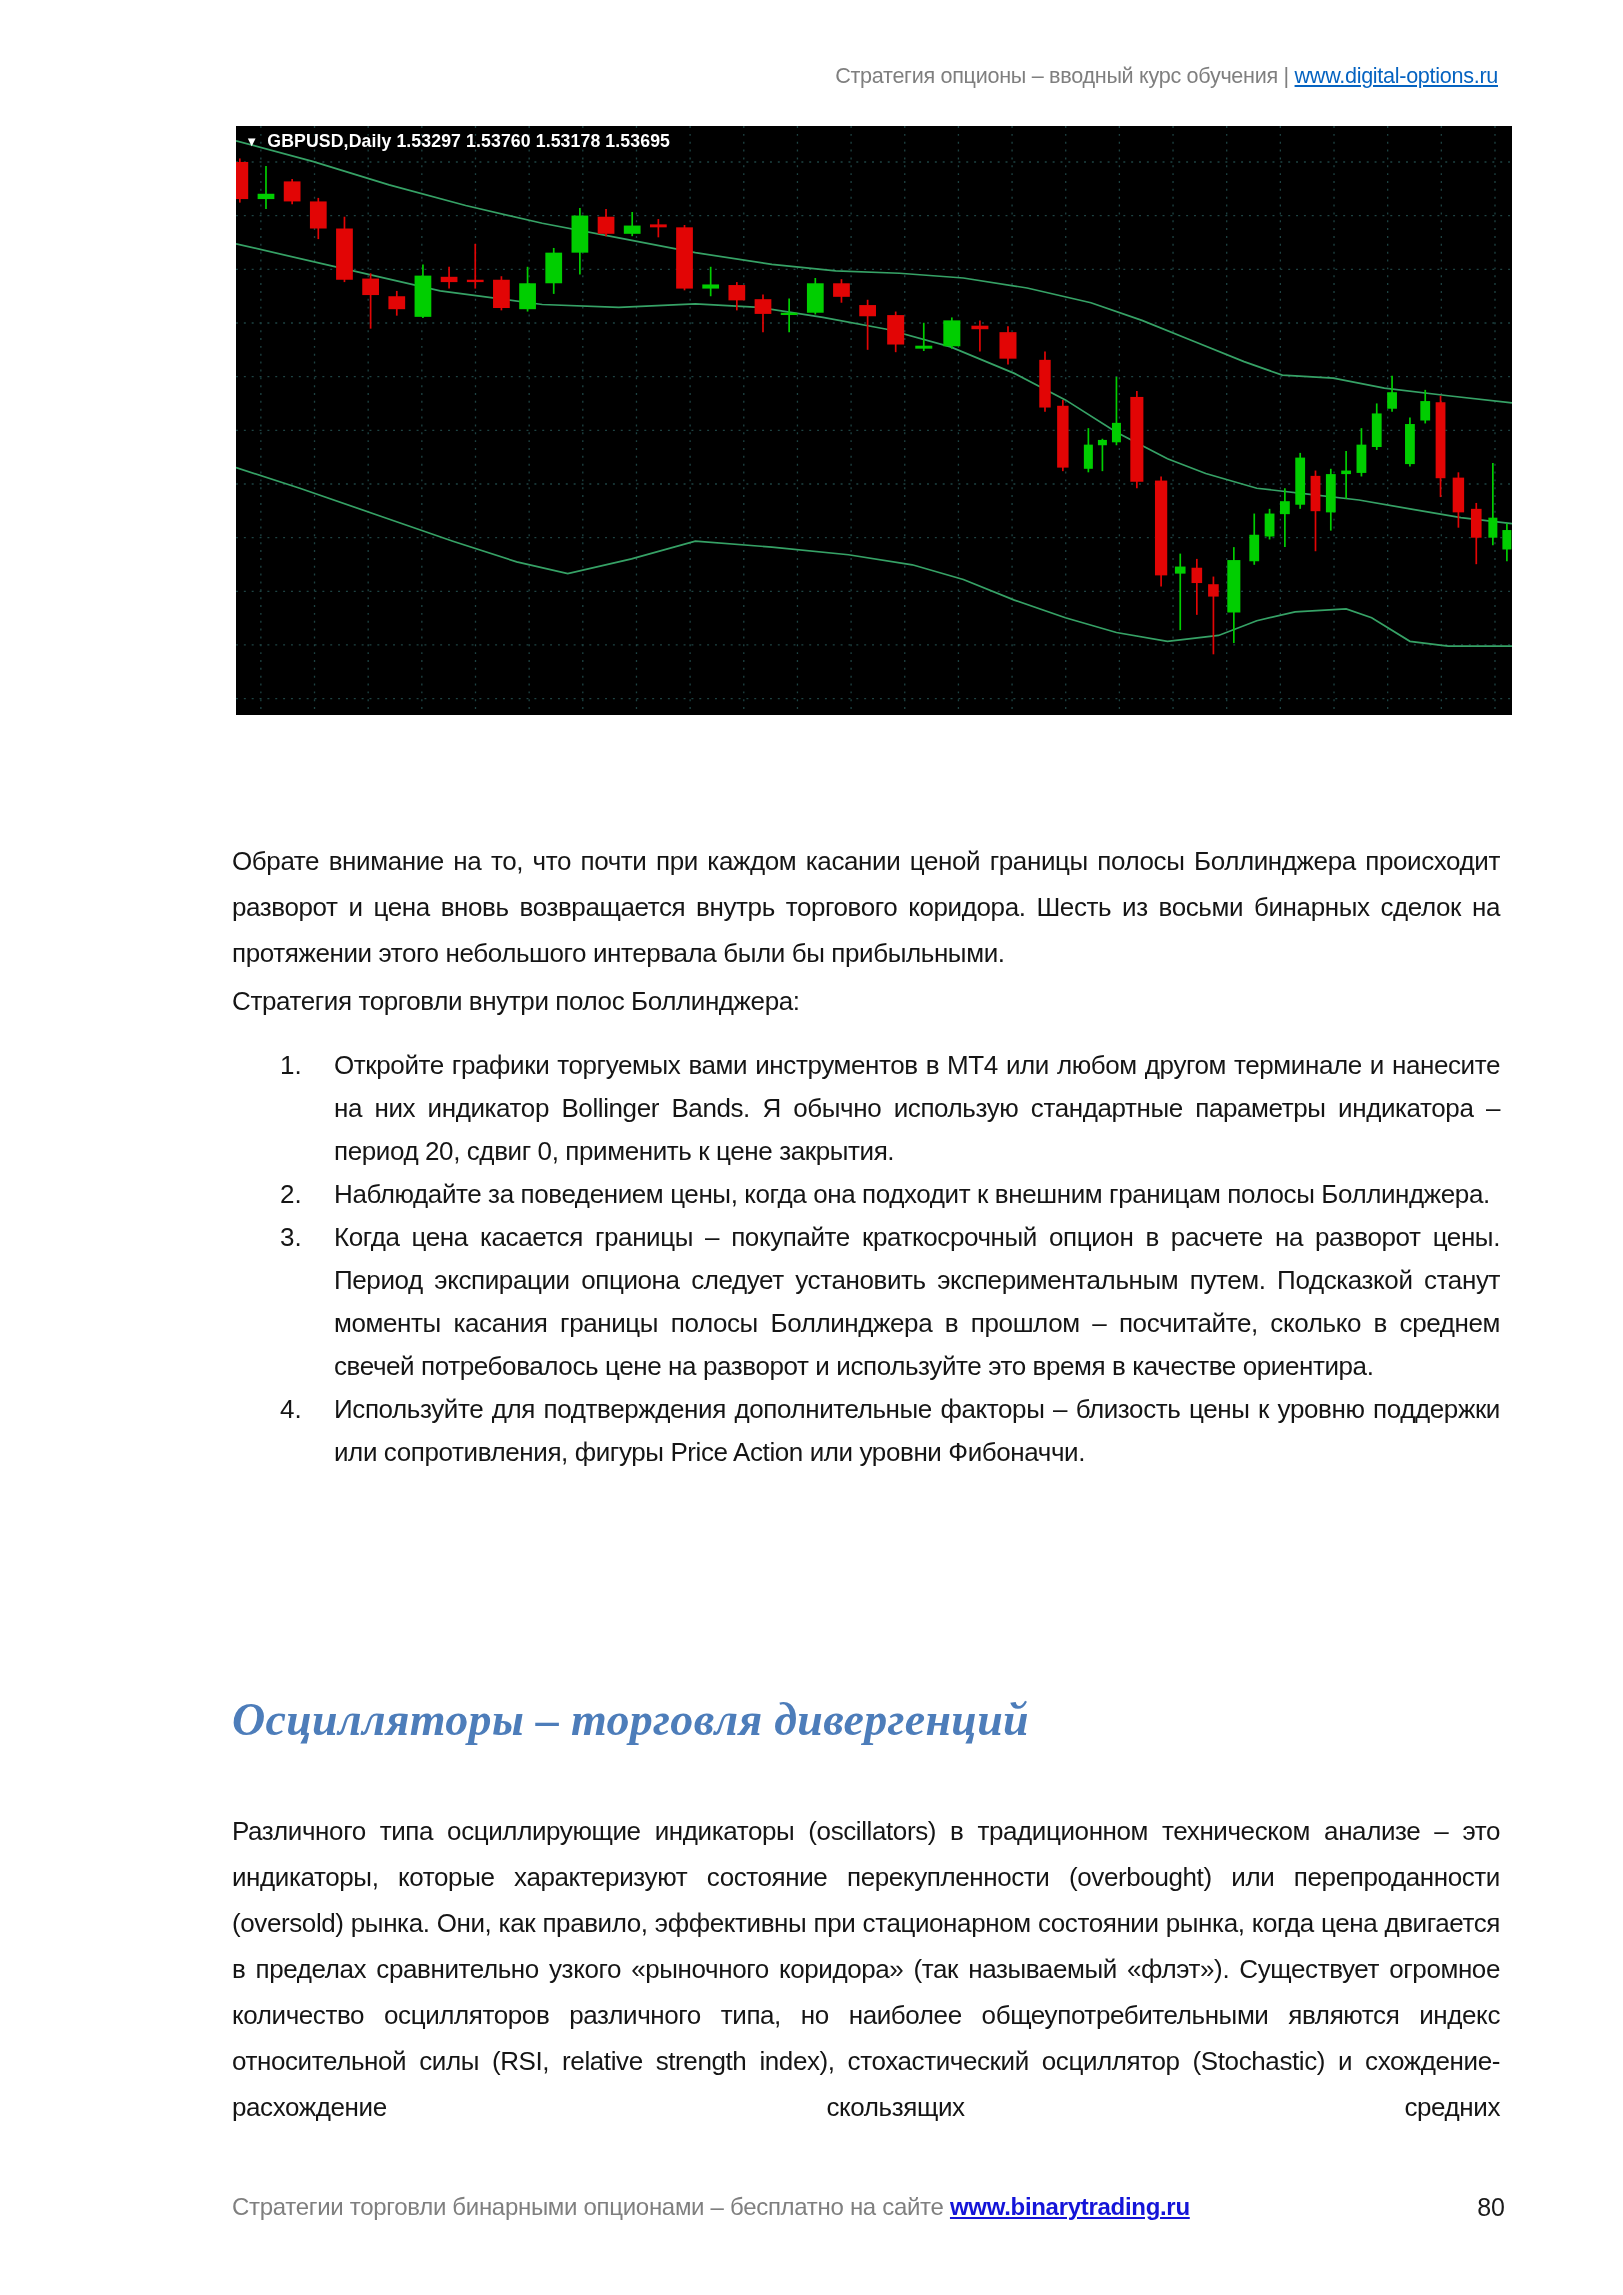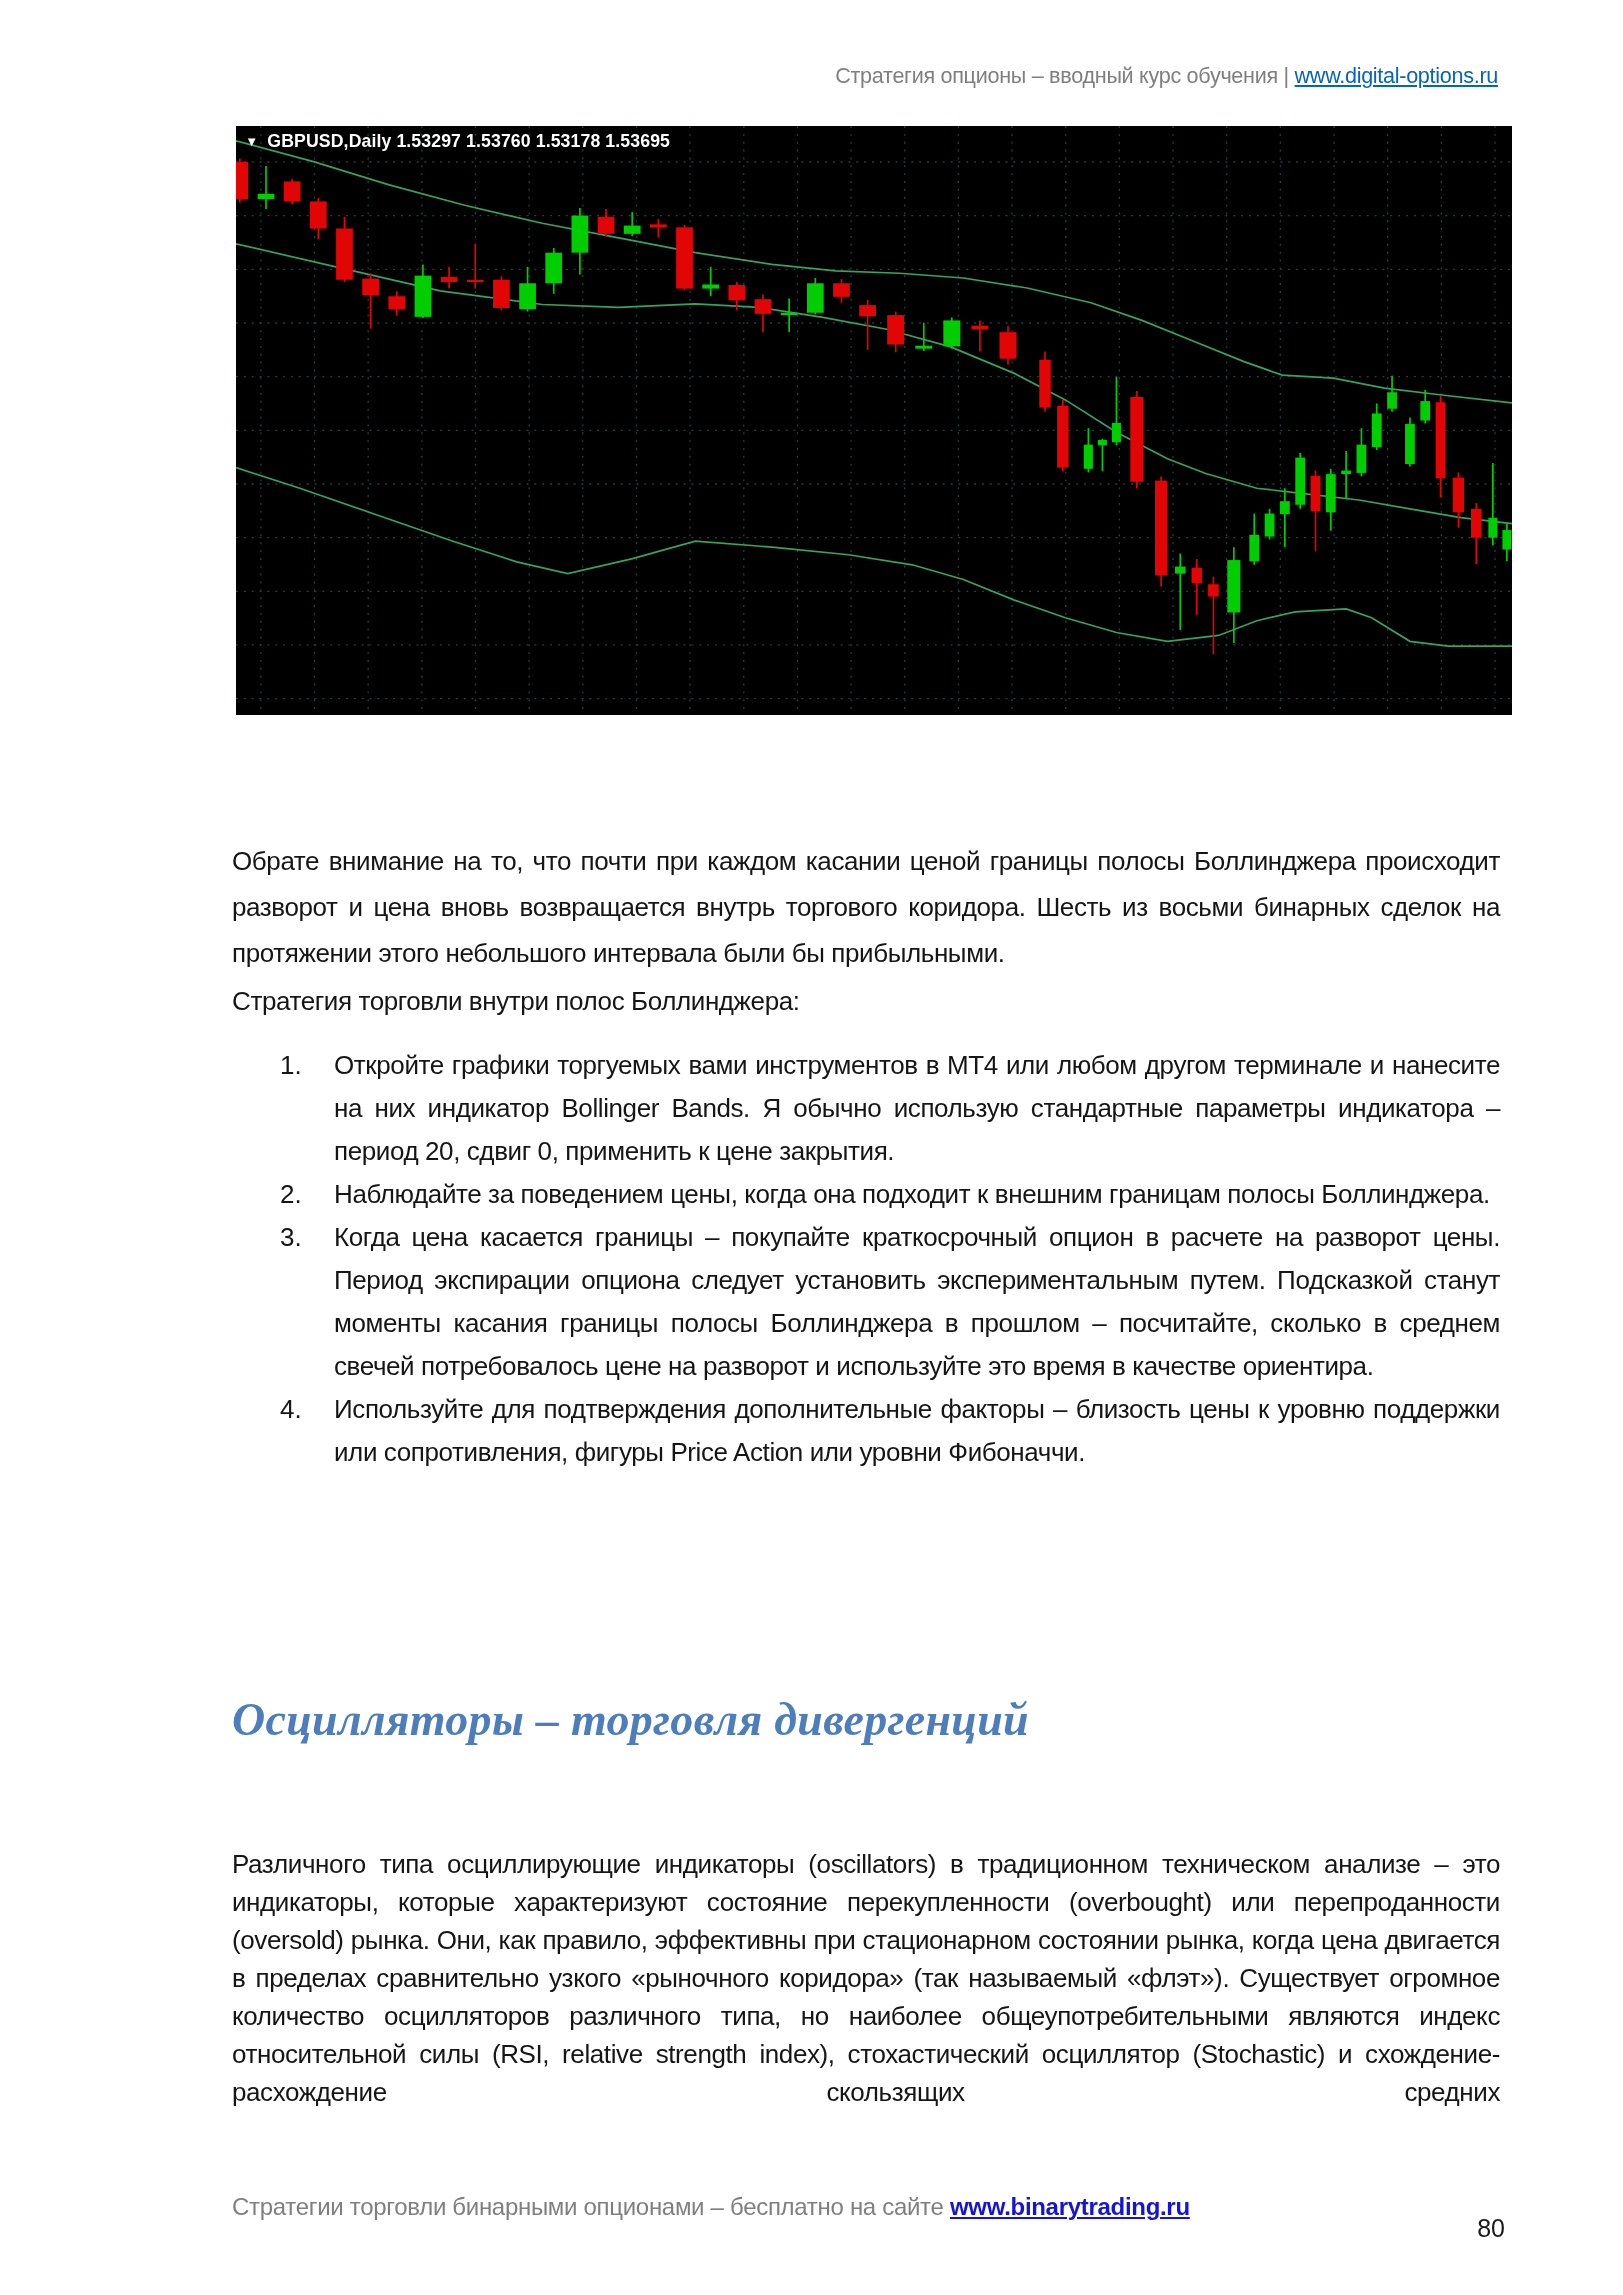--- a/index.html
+++ b/index.html
@@ -15,37 +15,37 @@
                 background:#000; }
   .chart-label { position:absolute; left:9.2px; top:5.2px; color:#ffffff;
                  font-size:17.7px; font-weight:700; letter-spacing:0.1px;
                  display:flex; align-items:center; gap:9.2px; z-index:2; white-space:nowrap; }
   .chart-label .tri { font-size:13px; color:#ffffff; }
 
   .para { position:absolute; left:232px; width:1268px; font-size:26px;
           color:#151515; letter-spacing:-0.4px; text-align:justify;margin-top:24px; }
   #para1 { top:814px; line-height:46px; }
   #strategy-line { top:956px; line-height:43px; text-align:left; }
-  #para2 { top:1821px; line-height:38px; text-align-last:justify; }
+  #para2 { top:1784px; line-height:46px; text-align-last:justify; }
 
   .olist { position:absolute; left:232px; top:1044px; width:1268px; }
   .olist .li { position:relative; padding-left:102px; font-size:26px; line-height:43px;
                color:#151515; letter-spacing:-0.4px; text-align:justify; }
   .olist .num { position:absolute; left:48px; top:0; letter-spacing:0; }
 
   .section-heading { position:absolute; left:232px; top:1693px; width:1268px;
                      font-family:"Liberation Serif", serif; font-style:italic;
                      font-weight:700; font-size:46px; color:#4d7dba;
                      letter-spacing:0.3px; }
 
   .footer { position:absolute; left:232px; top:2193px; width:1268px; font-size:24px;
             color:#7f7f7f; letter-spacing:-0.3px; white-space:nowrap; }
   .footer a { color:#1414d8; font-weight:700; text-decoration:underline; }
   .page-number { position:absolute; right:118px; top:2193px; font-size:25px;
-                 color:#1a1a1a;margin-top:21px; }
+                 color:#1a1a1a; }
 </style>
 </head>
 <body>
 
 <div class="header">
   <span>Стратегия опционы – вводный курс обучения | </span><a href="#">www.digital-options.ru</a>
 </div>
 
 <div class="chart-wrap">
   <div class="chart-label">

